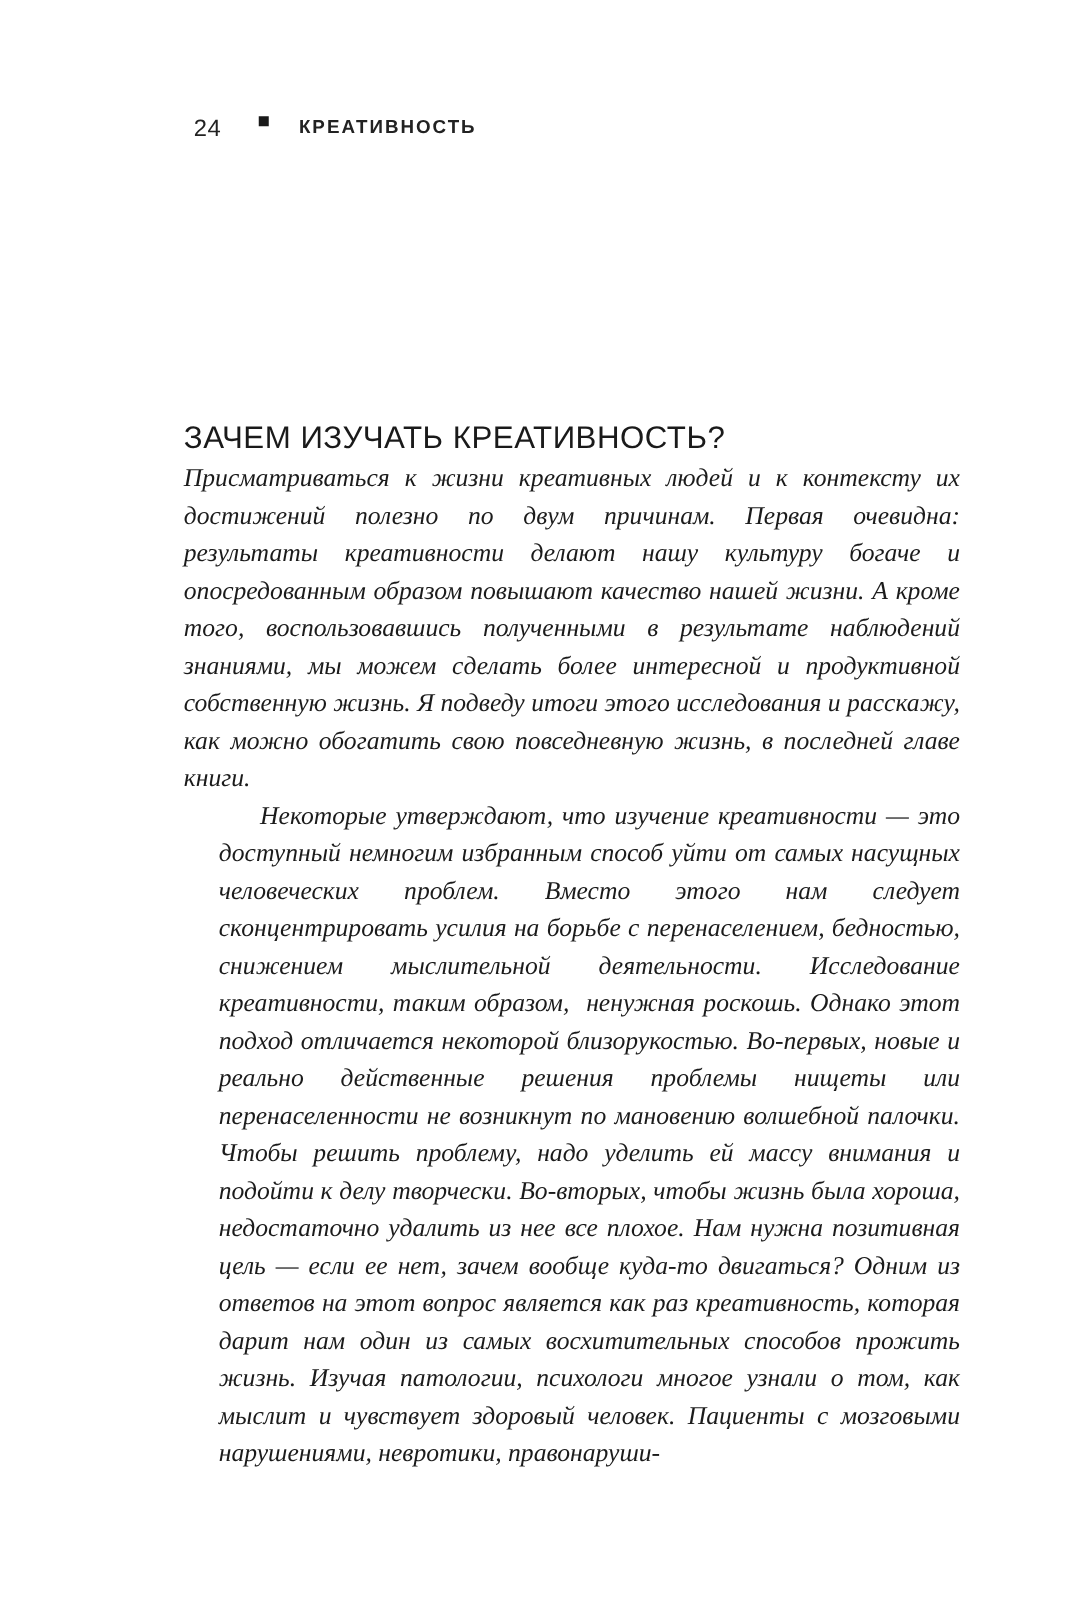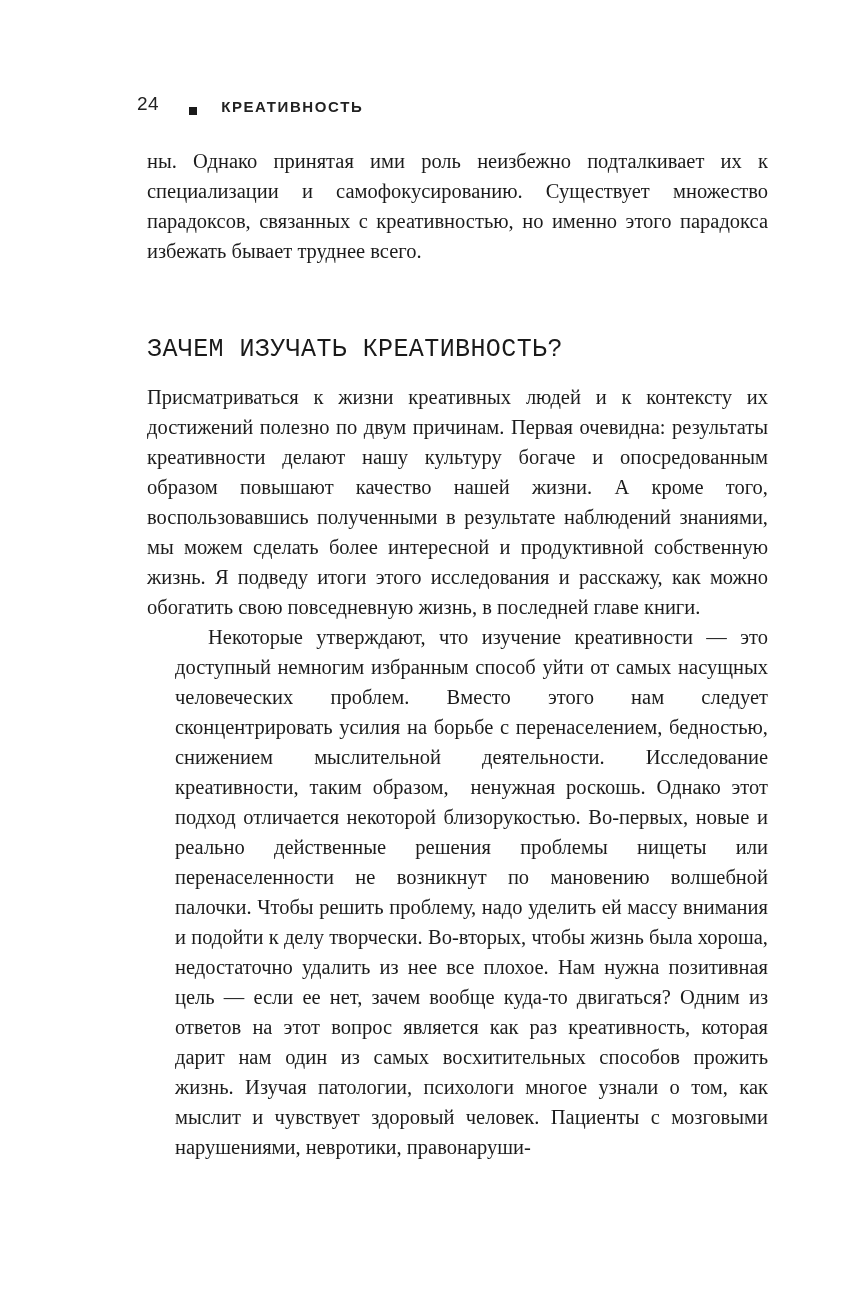--- a/index.html
+++ b/index.html
@@ -13,23 +13,23 @@
     height: 1299px;
     margin: 0 auto;
     background: #ffffff;
     overflow: hidden;
     color: #1c1c1c;
   }
   
   .running-header {
     position: absolute;
     top: 93px;
-    left: 137px;
+    left: 155px;
     display: flex;
-    align-items: flex-end;
+    align-items: flex-start;
     font-family: "Liberation Sans", "DejaVu Sans", sans-serif;
     color: #222222;
   }
   .page-number {
     font-size: 19px;
     font-weight: 400;
     letter-spacing: 0.5px;
   }
   .square-bullet {
     width: 8px;
@@ -55,45 +55,42 @@
     text-align: justify;
     color: #1b1b1b;
   }
   .intro-block { top: 146px; }
   .section-heading {
     position: absolute;
     top: 336px;
     left: 147px;
     width: 621px;
     margin: 0;
-    font-family: Liberation Mono, monospace;
+    font-family: Liberation Sans, sans-serif;
     font-size: 25px;
     line-height: 28px;
     font-weight: 500;
     letter-spacing: 0.4px;
     color: #1a1a1a;
   }
-  .body-block { top: 382px; }
+  .body-block { top: 368px; font-style: italic; }
   .text-block p { margin: 0; padding: 0; }
   .text-block p.indented { text-indent: 33px; margin-left: 28px; }
 </style>
 </head>
 <body>
 
 <div class="page">
 
   <div class="running-header">
     <span class="page-number">24</span>
     <span class="square-bullet"></span>
     <span class="running-title">КРЕАТИВНОСТЬ</span>
   </div>
 
-  <div class="text-block intro-block">
-    <p>ны. Однако принятая ими роль неизбежно подталкивает их к специализации и самофокусированию. Существует множество парадоксов, связанных с креативностью, но именно этого парадокса избежать бывает труднее всего.</p>
-  </div>
 
   <h2 class="section-heading">ЗАЧЕМ ИЗУЧАТЬ КРЕАТИВНОСТЬ?</h2>
 
   <div class="text-block body-block">
     <p>Присматриваться к жизни креативных людей и к контексту их достижений полезно по двум причинам. Первая очевидна: результаты креативности делают нашу культуру богаче и опосредованным образом повышают качество нашей жизни. А кроме того, воспользовавшись полученными в результате наблюдений знаниями, мы можем сделать более интересной и продуктивной собственную жизнь. Я подведу итоги этого исследования и расскажу, как можно обогатить свою повседневную жизнь, в последней главе книги.</p>
     <p class="indented">Некоторые утверждают, что изучение креативности — это доступный немногим избранным способ уйти от самых насущных человеческих проблем. Вместо этого нам следует сконцентрировать усилия на борьбе с перенаселением, бедностью, снижением мыслительной деятельности. Исследование креативности, таким образом,&nbsp; ненужная роскошь. Однако этот подход отличается некоторой близорукостью. Во-первых, новые и реально действенные решения проблемы нищеты или перенаселенности не возникнут по мановению волшебной палочки. Чтобы решить проблему, надо уделить ей массу внимания и подойти к делу творчески. Во-вторых, чтобы жизнь была хороша, недостаточно удалить из нее все плохое. Нам нужна позитивная цель — если ее нет, зачем вообще куда-то двигаться? Одним из ответов на этот вопрос является как раз креативность, которая дарит нам один из самых восхитительных способов прожить жизнь. Изучая патологии, психологи многое узнали о том, как мыслит и чувствует здоровый человек. Пациенты с мозговыми нарушениями, невротики, правонаруши-</p>
   </div>
 
 </div>
 

